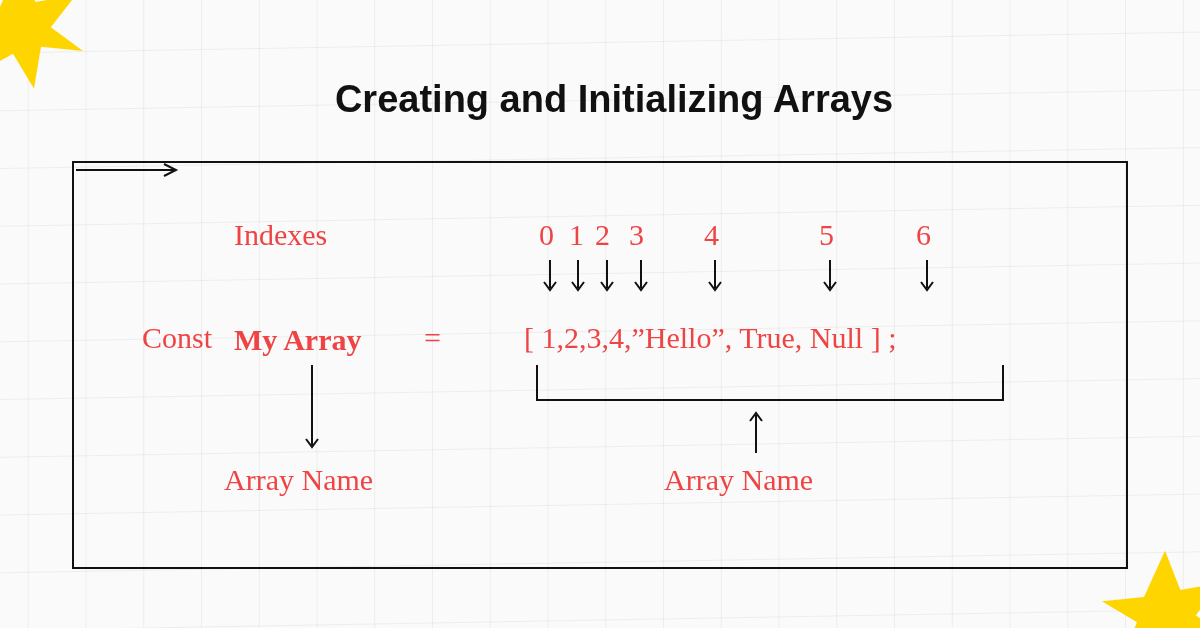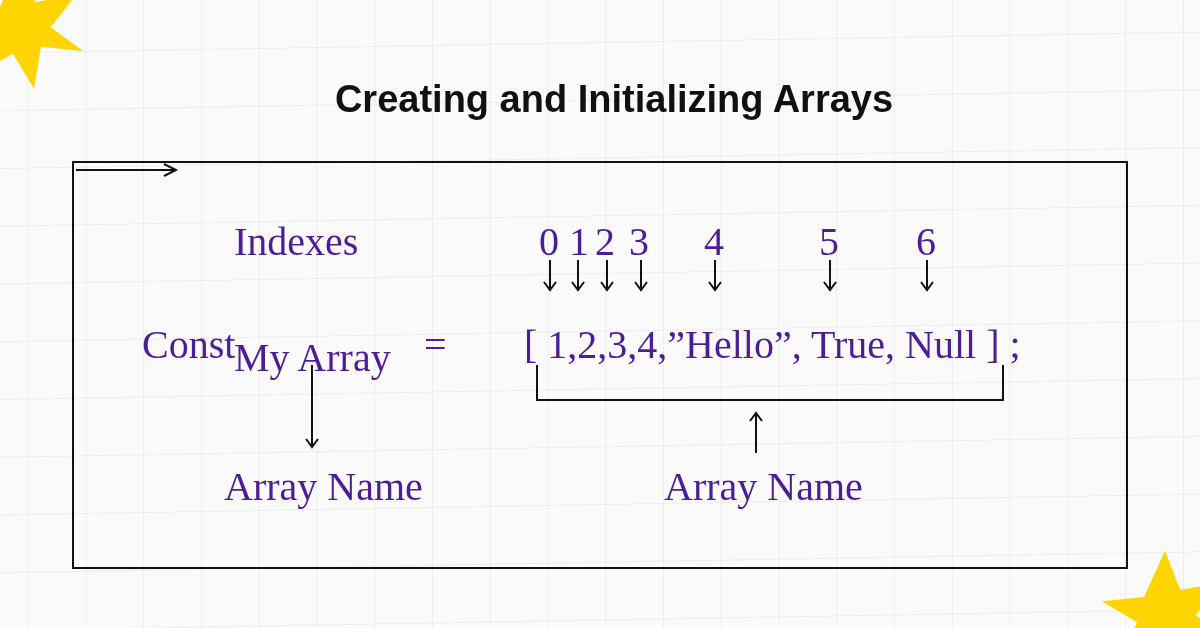--- a/index.html
+++ b/index.html
@@ -39,40 +39,40 @@
     padding-left: 28px;
   }
   .panel {
     position: relative;
     margin: 40px 72px 0 72px;
     border: 2px solid #111;
     height: 408px;
     background: rgba(255,255,255,0);
   }
   
-  .piece { position: absolute; font-size: 40px; color: #4c1d95; }
+  .piece { position: absolute; font-size: 30px; color: #ef4444; }
   .idx-label { left: 160px; top: 55px; }
   .idx-arrow { left: 300px; top: 70px; }
   .i0 { left: 465px; top: 55px; }
   .i1 { left: 495px; top: 55px; }
   .i2 { left: 521px; top: 55px; }
   .i3 { left: 555px; top: 55px; }
   .i4 { left: 630px; top: 55px; }
   .i5 { left: 745px; top: 55px; }
   .i6 { left: 842px; top: 55px; }
   .darrow { font-size: 26px; top: 95px; position: absolute; }
   .d0 { left: 468px; }
   .d1 { left: 496px; }
   .d2 { left: 525px; }
   .d3 { left: 559px; }
   .d4 { left: 633px; }
   .d5 { left: 748px; }
   .d6 { left: 845px; }
   .const { left: 60px; top: 158px; margin-left: 8px; }
-  .arrname { left: 160px; top: 171px; font-weight: 400; }
+  .arrname { left: 160px; top: 160px; font-weight: 700; }
   .eq { left: 350px; top: 158px; }
   .arrcontent { left: 450px; top: 158px; }
   
   .an-arrowline { position: absolute; left: 230px; top: 200px; }
   .an-label1 { left: 150px; top: 300px; }
   
   .bracket { position: absolute; left: 462px; top: 202px; width: 468px; height: 36px; border: 2px solid #111; border-top: none; }
   .up-arrow { position: absolute; left: 674px; top: 246px; }
   .an-label2 { left: 590px; top: 300px; }
 </style>

